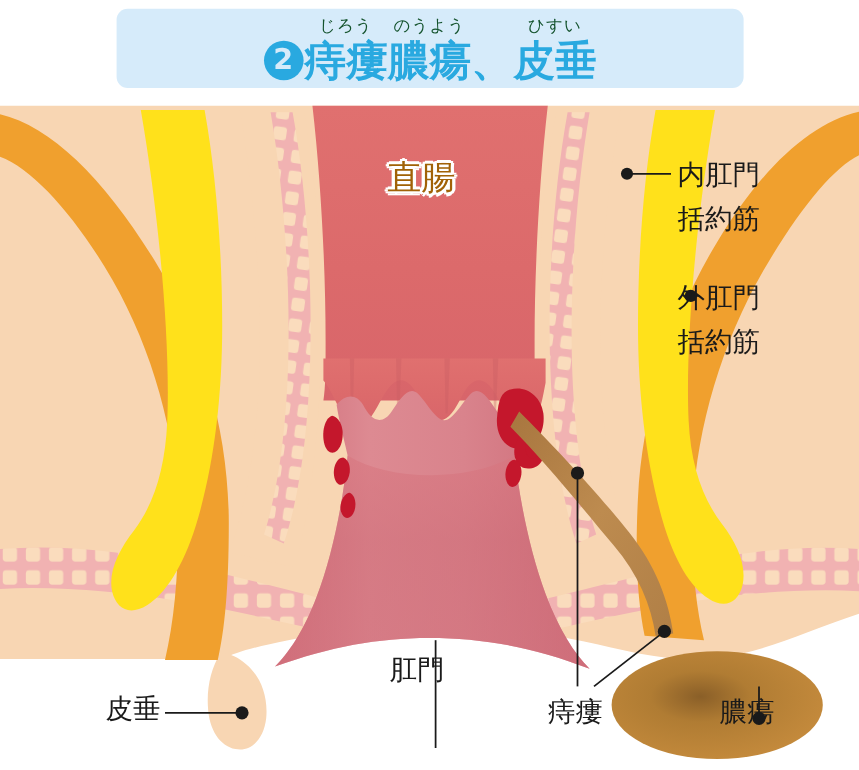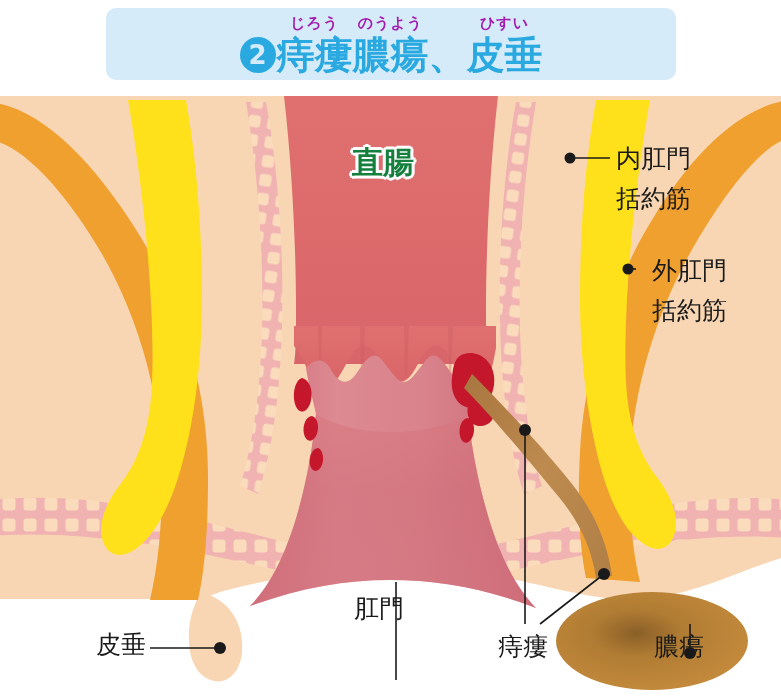--- a/index.html
+++ b/index.html
@@ -24,21 +24,21 @@
     background:#29a9e0;color:#d6ebfa;
     font-size:26px;font-weight:bold;line-height:36px;text-align:center;
     margin-right:1px;margin-bottom:3px;
     font-family:"DejaVu Sans",sans-serif;
   }
   .t-seg{
     display:flex;flex-direction:column;align-items:center;
     justify-content:flex-end;
   }
   .t-ruby{
-    font-size:15px;font-weight:bold;color:#a21caf;
+    font-size:15px;font-weight:normal;color:#14532d;
     letter-spacing:1px;line-height:17px;height:19px;
     font-family:"DejaVu Sans",sans-serif;
   }
   .t-main{
     font-size:38px;font-weight:bold;color:#29a9e0;
     line-height:42px;letter-spacing:0px;
     font-family:"DejaVu Sans",sans-serif;
   }
   .t-seg.no-ruby .t-ruby{visibility:hidden;}
 
@@ -46,28 +46,28 @@
   #illus{position:absolute;left:0;top:96px;width:781px;height:604px;}
   #illus svg{display:block;}
 
   
   .lbl{
     position:absolute;color:#1a1a1a;font-size:25px;line-height:34px;
     font-family:"DejaVu Sans",sans-serif;white-space:nowrap;
   }
   .lbl.two-line{line-height:40px;}
   #lbl-rectum{
-    left:352px;top:145px;font-size:31px;color:#15803d;font-weight:bold;
+    left:352px;top:145px;font-size:31px;color:#a16207;font-weight:normal;
     text-shadow:
       2px 0 #fff,-2px 0 #fff,0 2px #fff,0 -2px #fff,
       2px 2px #fff,-2px 2px #fff,2px -2px #fff,-2px -2px #fff,
       3px 0 #fff,-3px 0 #fff,0 3px #fff,0 -3px #fff;
   }
   #lbl-internal{left:616px;top:139px;}
-  #lbl-external{left:652px;top:251px;}
+  #lbl-external{left:616px;top:251px;}
   #lbl-anus{left:354px;top:592px;}
   #lbl-skintag{left:96px;top:628px;}
   #lbl-fistula{left:498px;top:630px;}
   #lbl-abscess{left:654px;top:630px;}
 </style>
 </head>
 <body>
 
 <div id="title-banner">
   <div id="title-row">

